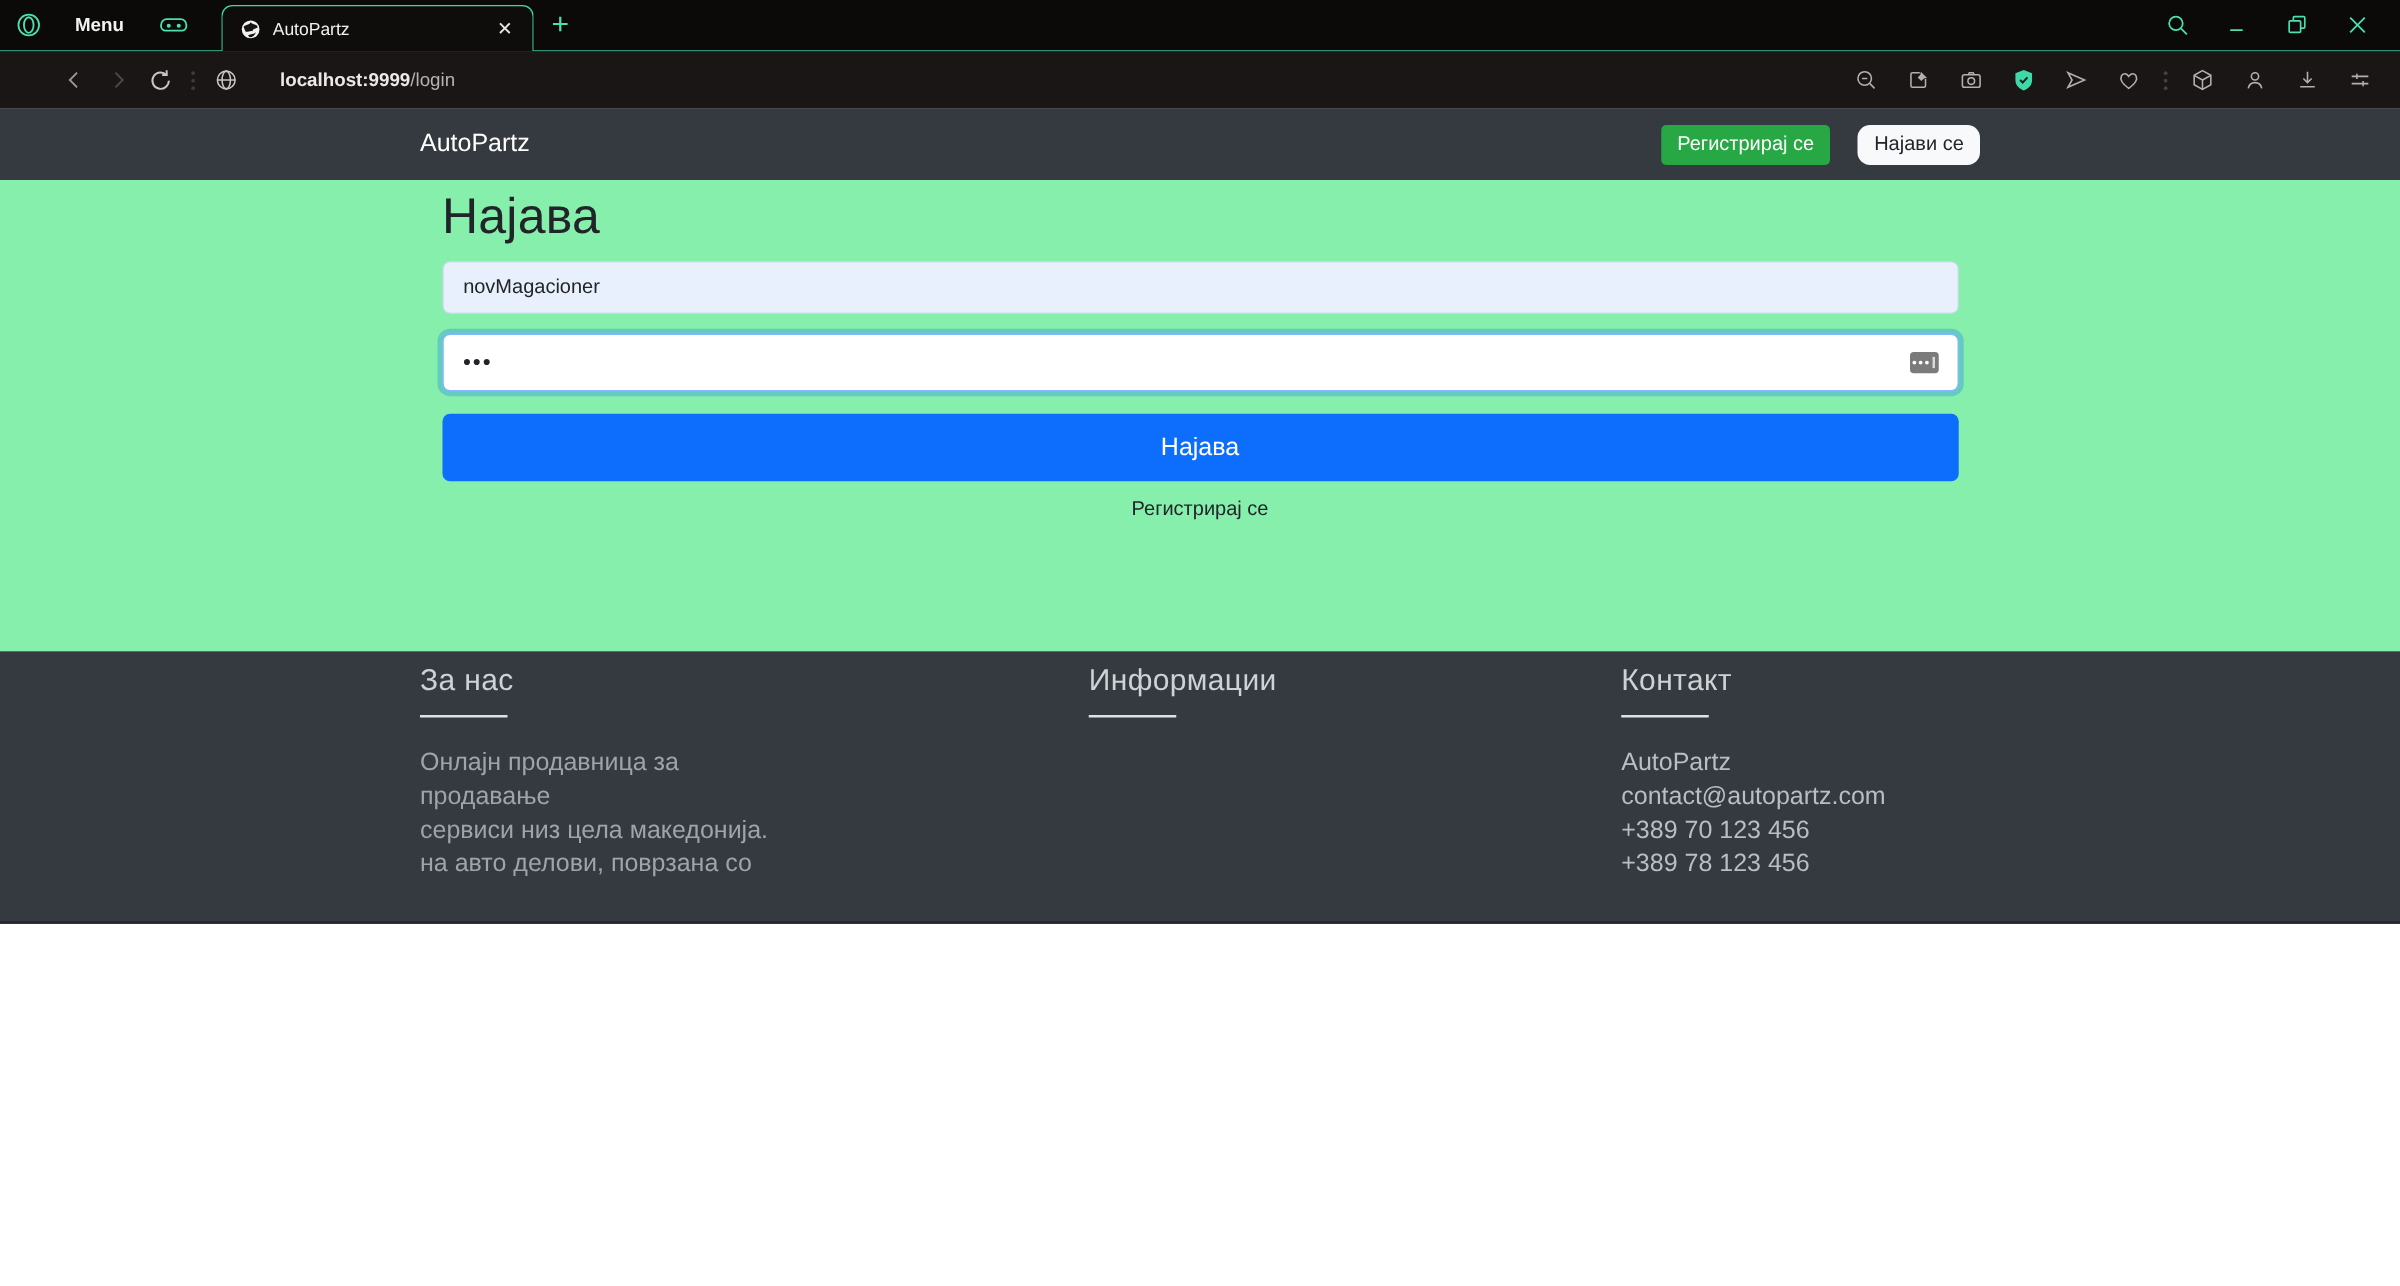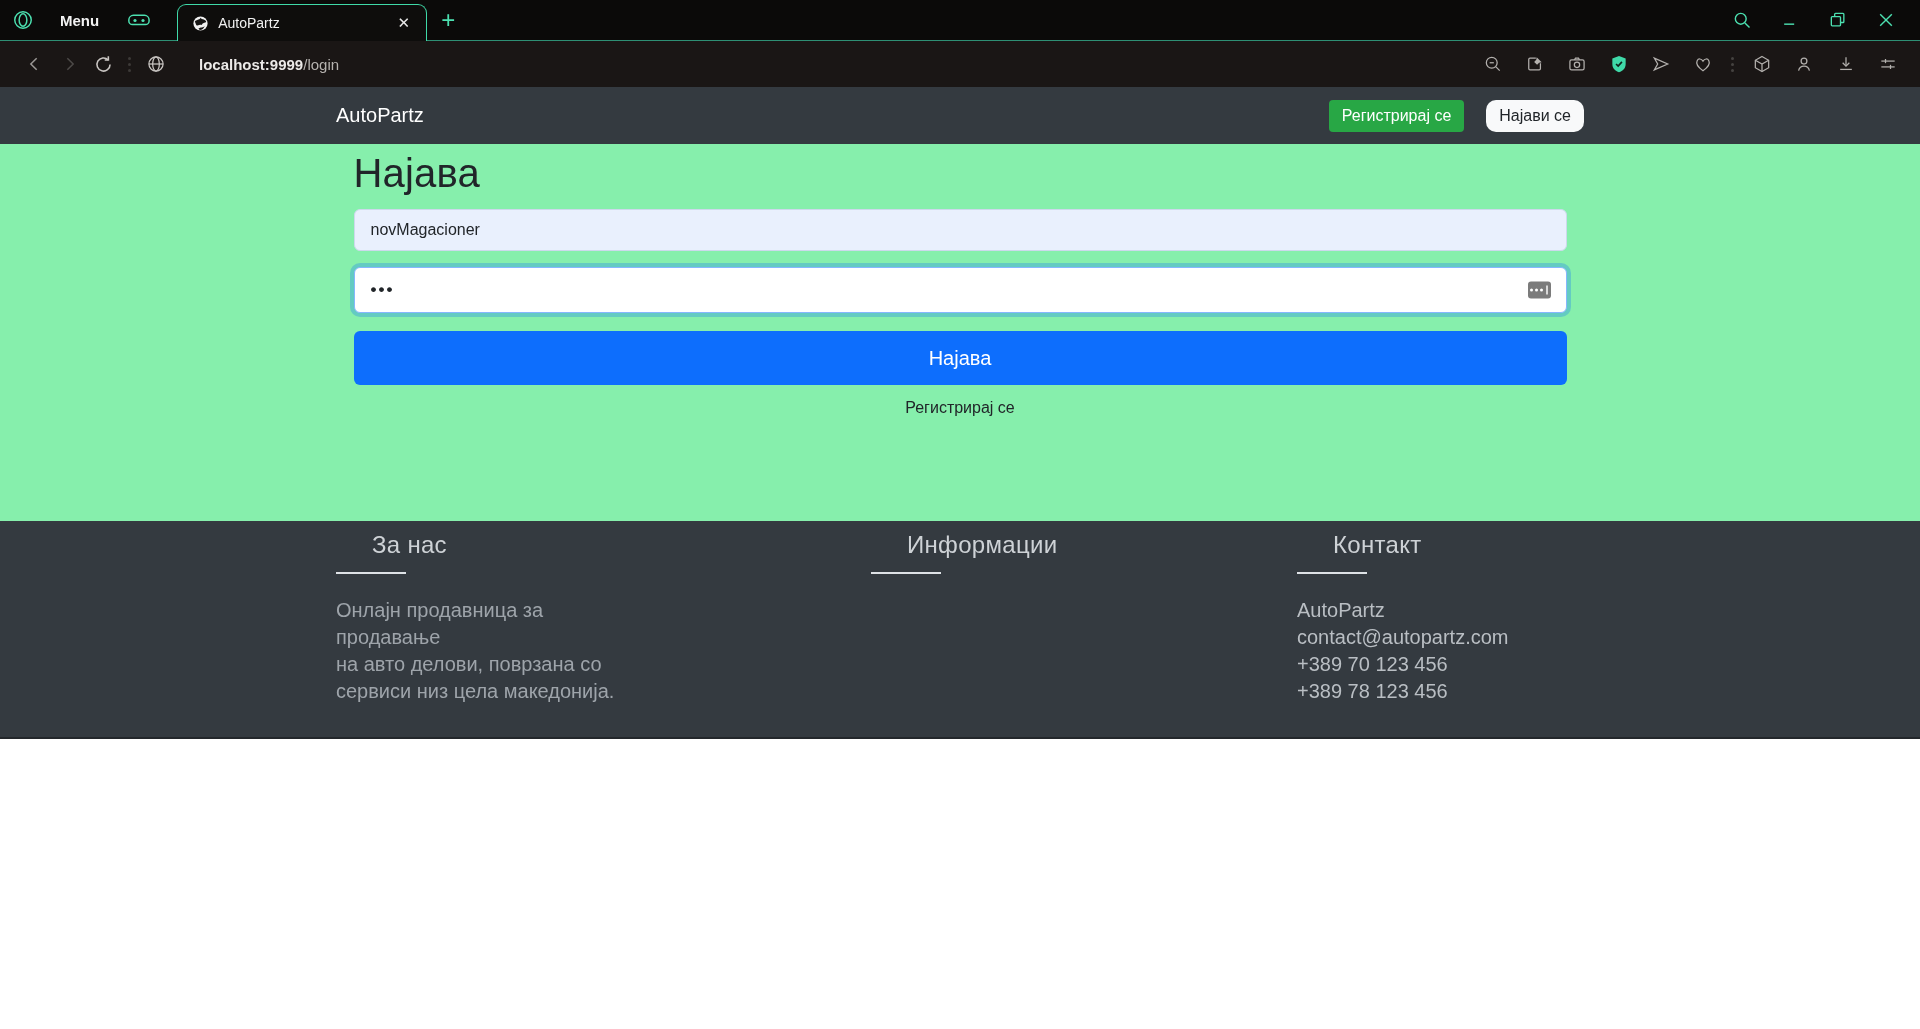--- a/index.html
+++ b/index.html
@@ -14,21 +14,21 @@
   .icon { display:inline-flex; align-items:center; justify-content:center; }
   .tab { margin-left:14px; width:250px; display:flex; align-items:center; gap:9px; padding:0 10px 0 14px;
          border:1px solid #3fd9a8; border-bottom:none; border-radius:9px 9px 0 0; background:#0e0d0c; position:relative; top:4px; height:37px; }
   .tab .title { color:#f1f1f1; font-size:14px; flex:1; white-space:nowrap; overflow:hidden; }
   .tab .close { color:#e8e8e8; font-size:15px; padding:2px 6px; cursor:pointer; }
   .newtab { color:#4ce0b0; font-size:24px; font-weight:300; display:flex; align-items:center; padding:0 14px; cursor:pointer; }
   .strip-spacer { flex:1; }
   .winctl { display:flex; align-items:center; gap:8px; padding-right:14px; }
   .winctl .wbtn { width:40px; height:30px; display:flex; align-items:center; justify-content:center; cursor:pointer; color:#4ce0b0; }
 
-  .addressbar { height:46px; display:flex; align-items:center; padding:0 16px 0 18px; }
+  .addressbar { height:46px; display:flex; align-items:center; padding:0 16px 0 18px;margin-left:25px; }
   .nav-ic { width:34px; height:30px; display:flex; align-items:center; justify-content:center; cursor:pointer; }
   .sep-dots { display:flex; flex-direction:column; gap:3px; margin:0 8px; }
   .sep-dots i { width:3px; height:3px; border-radius:50%; background:#3d3a38; }
   .url { margin-left:26px; font-size:15px; flex:1; white-space:nowrap; }
   .url .host { color:#eceae8; font-weight:700; }
   .url .path { color:#b5b2af; }
   .tools { display:flex; align-items:center; gap:10px; }
   .tools .tbtn { width:32px; height:30px; display:flex; align-items:center; justify-content:center; cursor:pointer; color:#b3b0ad; }
   .tools .vdots { display:flex; flex-direction:column; gap:3px; margin:0 2px; }
   .tools .vdots i { width:3px; height:3px; border-radius:50%; background:#454240; }
@@ -53,21 +53,21 @@
   .pw-reveal { position:absolute; right:16px; top:50%; transform:translateY(-50%); width:23px; height:17px; background:#7b7b7b; border-radius:3px; display:flex; align-items:center; justify-content:center; gap:2px; cursor:pointer; }
   .pw-reveal i { width:3px; height:3px; background:#fff; border-radius:50%; display:block; }
   .pw-reveal .bar { width:2px; height:9px; border-radius:0; background:#d9d9d9; margin-left:1px; }
   .btn-submit { display:block; width:100%; height:54px; background:#0d6efd; color:#fff; font-size:20px; border:none; border-radius:6px; cursor:pointer; font-family:inherit; }
   .reg-link { display:block; text-align:center; margin-top:14px; font-size:16px; color:#212529; text-decoration:none; cursor:pointer; }
 
   
   .footer { height:218px; background:#343a40; border-bottom:2px solid #23272b; position:relative; }
   .footer-inner { width:1248px; margin:0 auto; position:relative; height:100%; }
   .fcol { position:absolute; top:10px; }
-  .fcol h4 { color:#ced2d6; font-size:24px; font-weight:500; letter-spacing:.3px;margin-left:36px; }
+  .fcol h4 { color:#ced2d6; font-size:24px; font-weight:500; letter-spacing:.3px; }
   .fcol hr { border:none; border-top:2px solid #dee2e6; width:70px; margin:13px 0 0 0; }
   .fcol .fbody { margin-top:23px; font-size:20px; line-height:27px; }
   .col-about { left:0; width:310px; }
   .col-about .fbody { color:#9ea4aa; }
   .col-info { left:535px; width:182px; }
   .col-info a { display:block; color:#0d6efd; text-decoration:none; cursor:pointer; }
   .col-contact { left:961px; width:280px; }
   .col-contact .fbody { color:#b9bec3; }
 
   svg { display:block; }
@@ -273,22 +273,22 @@
 </div>
 
 <div class="footer">
   <div class="footer-inner">
 
     <div class="fcol col-about">
       <h4>За нас</h4>
       <hr>
       <div class="fbody">
         <div>Онлајн продавница за продавање</div>
+        <div>сервиси низ цела македонија.</div>
         <div>на авто делови, поврзана со</div>
-        <div>сервиси низ цела македонија.</div>
       </div>
     </div>
 
     <div class="fcol col-info">
       <h4>Информации</h4>
       <hr>
     </div>
 
     <div class="fcol col-contact">
       <h4>Контакт</h4>

